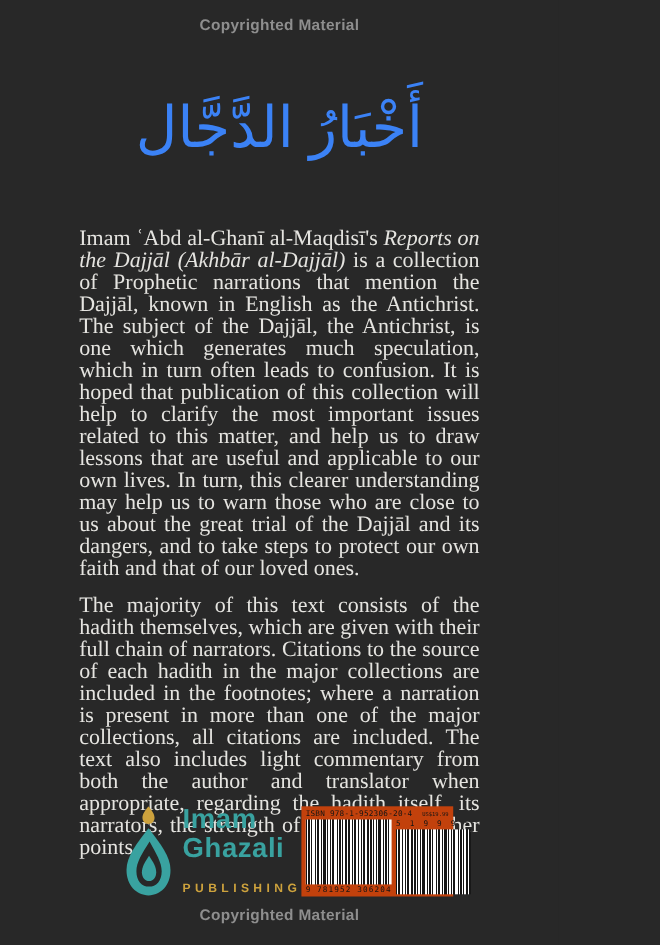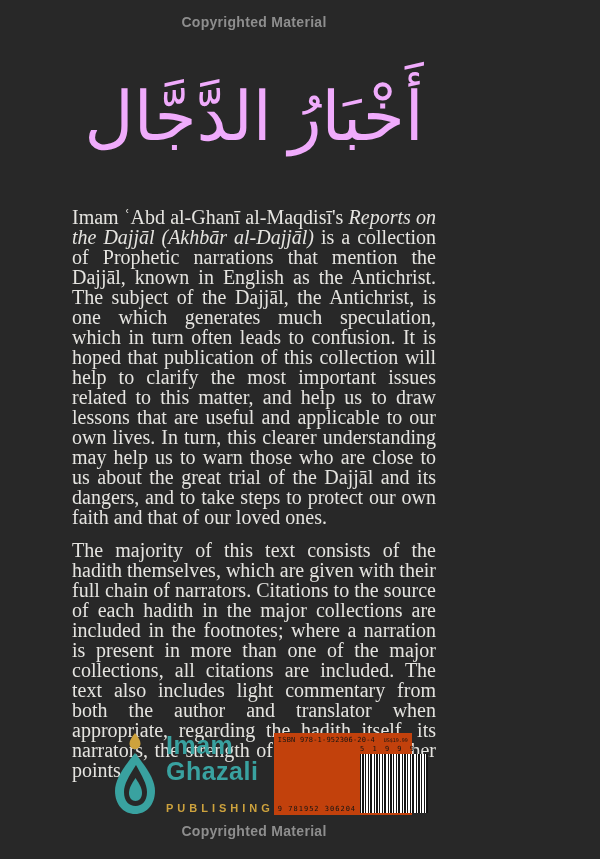--- a/index.html
+++ b/index.html
@@ -21,23 +21,23 @@
     letter-spacing: 0.3px;
   }
   .copyright-top { padding-top: 13px; height: 22px; }
   .copyright-bottom {
     position: absolute; left: 0; right: 0; top: 822px;
   }
   .arabic-title {
     margin-top: 6px;
     height: 152px;
     display: flex; align-items: center; justify-content: center;
-    color: #f0abfc;
-    font-family: Liberation Serif, serif;
-    font-size: 68px;
+    color: #3b82f6;
+    font-family: Liberation Sans, sans-serif;
+    font-size: 52px;
     line-height: 1;
     overflow: visible;
     direction: rtl;
   }
   .body-text {
     width: 364px;
     margin: 14px auto 0;
     color: #e5e4e0;
     font-family: "Liberation Serif", serif;
     font-size: 20px;
@@ -82,21 +82,21 @@
     display: flex; flex-direction: column;
     color: #141414;
   }
   .barcode-header {
     display: flex; justify-content: space-between; align-items: baseline;
     font-family: "DejaVu Sans Mono", monospace;
   }
   .barcode-isbn { font-size: 7px; letter-spacing: 0.2px; }
   .barcode-price { font-size: 5px; }
   .barcode-body { flex: 1; display: flex; gap: 4px; margin-top: 1px; }
-  .barcode-main { width: 62%; display: flex; flex-direction: column; align-items: flex-end; }
+  .barcode-main { width: 62%; display: flex; flex-direction: column; }
   .barcode-addon { flex: 1; display: flex; flex-direction: column; }
   .bars {
     flex: 1;
     background: repeating-linear-gradient(90deg,
       #141414 0 1px, #fff 1px 2px,
       #141414 2px 4px, #fff 4px 5px,
       #141414 5px 6px, #fff 6px 8px,
       #141414 8px 9px, #fff 9px 10px,
       #141414 10px 12px, #fff 12px 14px);
   }

